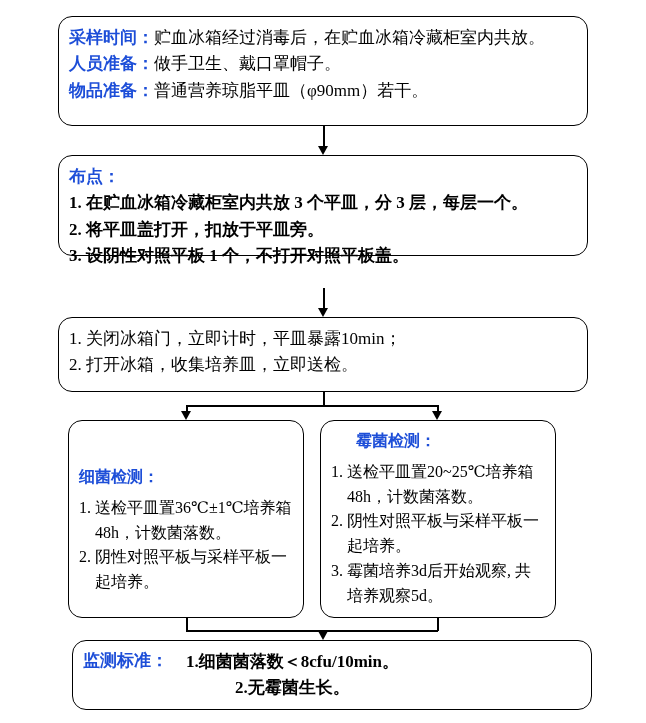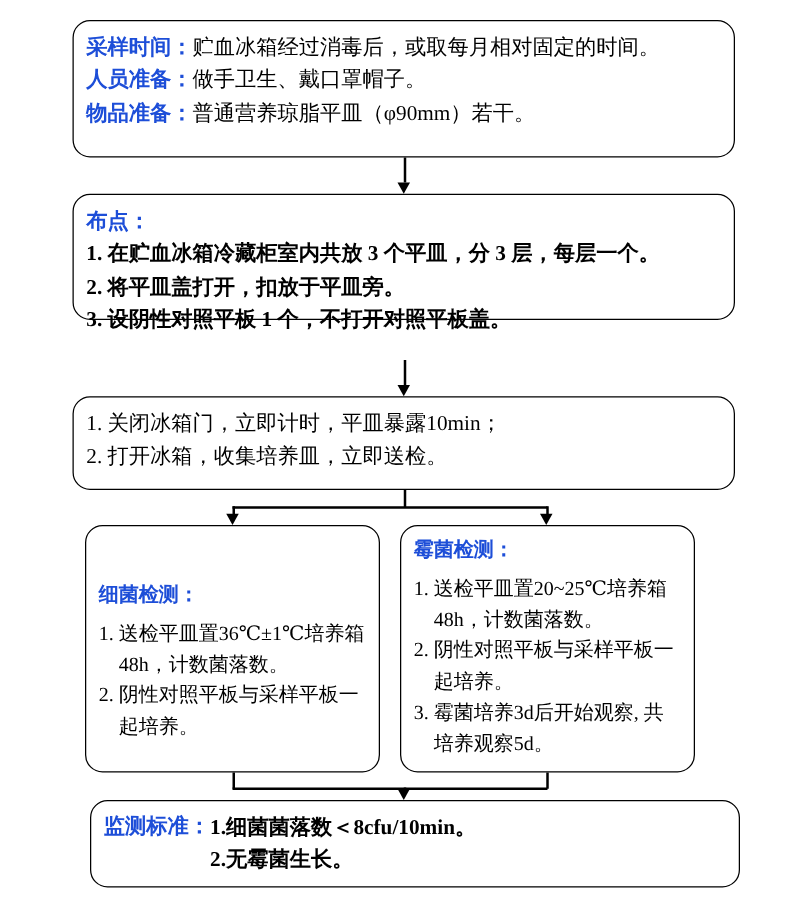--- a/index.html
+++ b/index.html
@@ -135,31 +135,32 @@
   }
 
   .standard-row {
     display: flex;
     align-items: flex-start;
   }
   .standard-label {
     white-space: nowrap;
   }
   .standard-items {
-    margin-left: 0;
+    margin-left: 18px;
+    text-align: center;
   }
 </style>
 </head>
 <body>
 
 <div class="canvas">
 
   <div class="box" id="box-prep">
     <div class="line">
-      <span class="blue">采样时间：</span><span class="black">贮血冰箱经过消毒后，或取每月相对固定的时间。</span>
+      <span class="blue">采样时间：</span><span class="black">贮血冰箱经过消毒后，在贮血冰箱冷藏柜室内共放。</span>
     </div>
     <div class="line">
       <span class="blue">人员准备：</span><span class="black">做手卫生、戴口罩帽子。</span>
     </div>
     <div class="line">
       <span class="blue">物品准备：</span><span class="black">普通营养琼脂平皿（φ90mm）若干。</span>
     </div>
   </div>
 
   <div class="arrow" style="left:323px; top:126px; height:29px;">
@@ -191,21 +192,21 @@
   <div class="vline" style="left:437px; top:405px; height:7px;"></div>
   <div class="head-down" style="left:432px; top:411px;"></div>
 
   <div class="box" id="box-bacteria">
     <div class="line blue" style="margin-bottom:6px;margin-top:36px;">细菌检测：</div>
     <div class="line wrap line-indent2 black">1. 送检平皿置36℃±1℃培养箱48h，计数菌落数。</div>
     <div class="line wrap line-indent2 black">2. 阴性对照平板与采样平板一起培养。</div>
   </div>
 
   <div class="box" id="box-mold">
-    <div class="line blue" style="margin-bottom:6px;">霉菌检测：</div>
+    <div class="line blue" style="margin-bottom:6px;margin-left:25px;">霉菌检测：</div>
     <div class="line wrap line-indent2 black">1. 送检平皿置20~25℃培养箱48h，计数菌落数。</div>
     <div class="line wrap line-indent2 black">2. 阴性对照平板与采样平板一起培养。</div>
     <div class="line wrap line-indent2 black">3. 霉菌培养3d后开始观察, 共培养观察5d。</div>
   </div>
 
   <div class="vline" style="left:186px; top:618px; height:13px;"></div>
   <div class="vline" style="left:437px; top:618px; height:13px;"></div>
   <div class="hline" style="left:186px; top:630px; width:252px;"></div>
   <div class="vline" style="left:323px; top:630px; height:3px;"></div>
   <div class="head-down" style="left:318px; top:631px;"></div>

